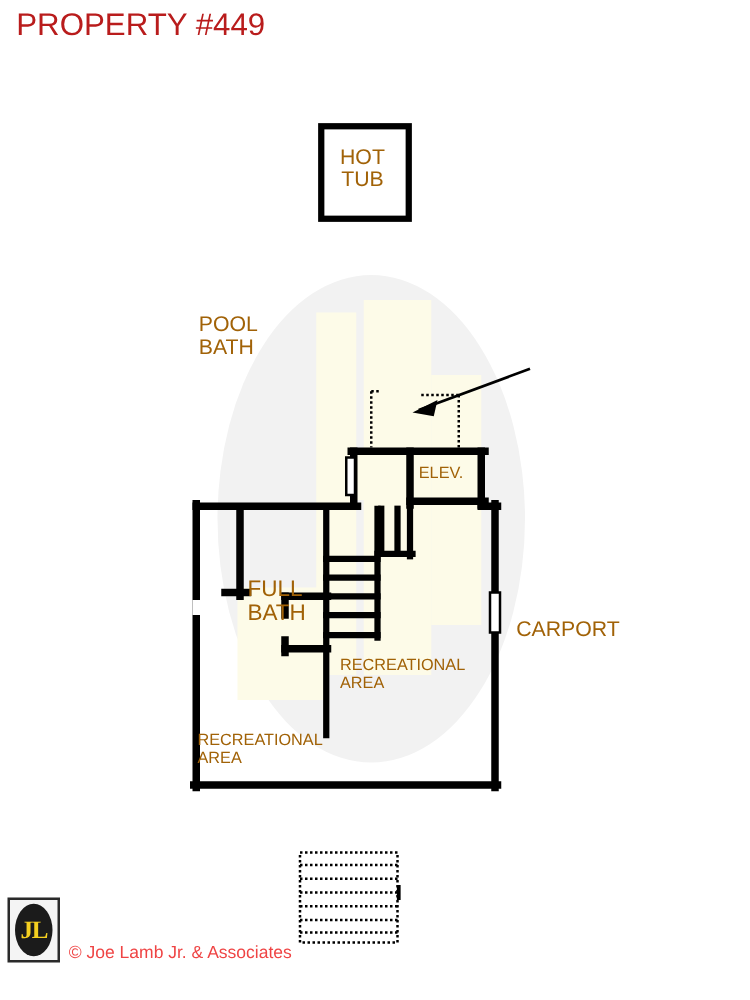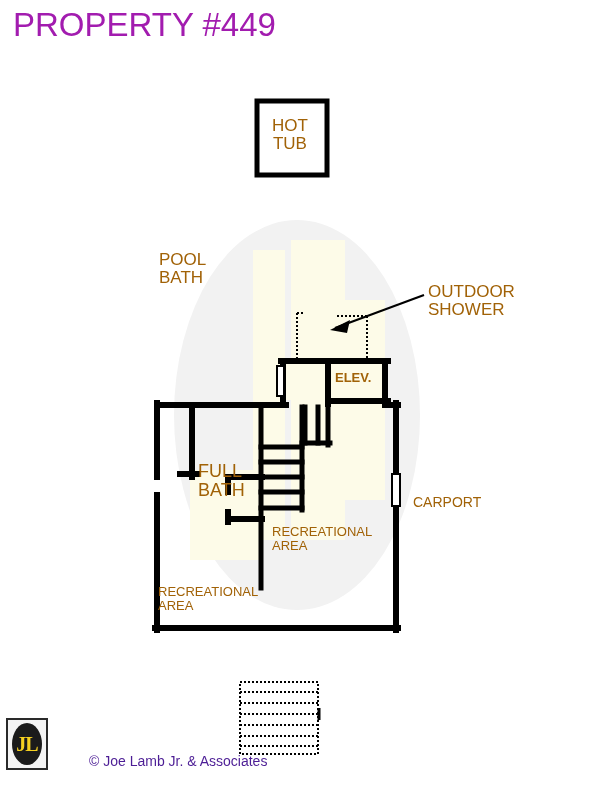--- a/index.html
+++ b/index.html
@@ -27,23 +27,23 @@
 
   
   .title-block {
     position: absolute;
     left: 13px;
     top: 8px;
     line-height: 1.0;
     user-select: none;
   }
   .title-line {
-    font-size: 33px;
+    font-size: 25px;
     letter-spacing: 0px;
-    color: #a21caf;
+    color: #b91c1c;
     white-space: nowrap;
     display: block;
     margin-bottom: 4px;
   }
 
   
   #plan-svg {
     position: absolute;
     left: 0;
     top: 0;
@@ -56,34 +56,33 @@
     position: absolute;
     font-family: "Liberation Sans", sans-serif;
     color: #a16207;
     line-height: 1.08;
     white-space: pre;
     user-select: none;
   }
   .lbl-hottub   { left: 272px; top: 117px; font-size: 17px; text-align: center; }
   .lbl-pool     { left: 159px; top: 251px; font-size: 17px; }
   .lbl-shower   { left: 428px; top: 283px; font-size: 17px; }
-  .lbl-elev     { left: 335px; top: 371px; font-size: 13px; font-weight: bold; }
+  .lbl-elev     { left: 335px; top: 371px; font-size: 13px; }
   .lbl-fullbath { left: 198px; top: 417px; font-size: 18px; margin-top: 45px; }
-  .lbl-carport  { left: 413px; top: 495px; font-size: 14px; }
+  .lbl-carport  { left: 413px; top: 495px; font-size: 17px; }
   .lbl-rec1     { left: 272px; top: 525px; font-size: 13px; }
   .lbl-rec2     { left: 158px; top: 585px; font-size: 13px; }
 
   
   .footer {
     position: absolute;
     left: 6px;
     top: 718px;
     display: flex;
     align-items: flex-end;
-    gap: 34px;
   }
   .logo-box {
     width: 42px;
     height: 52px;
     background: #f4f4f4;
     border: 2px solid #2a2a2a;
     box-sizing: border-box;
     display: flex;
     align-items: center;
     justify-content: center;
@@ -101,21 +100,21 @@
   .logo-text {
     font-family: "Liberation Serif", serif;
     font-weight: bold;
     font-size: 20px;
     color: #f5d020;
     letter-spacing: -1px;
     line-height: 1;
   }
   .copyright {
     font-size: 14px;
-    color: #4c1d95;
+    color: #ef4444;
     margin-left: 7px;
     margin-bottom: 1px;
     white-space: nowrap;
   }
 </style>
 </head>
 <body>
 
 <div id="page">
 
@@ -226,22 +225,20 @@
     <line x1="319" y1="708" x2="319" y2="720" stroke="#000000" stroke-width="3"></line>
 
   </svg>
 
   <div class="plan-label lbl-hottub">HOT
 TUB</div>
 
   <div class="plan-label lbl-pool">POOL
 BATH</div>
 
-  <div class="plan-label lbl-shower">OUTDOOR
-SHOWER</div>
 
   <div class="plan-label lbl-elev">ELEV.</div>
 
   <div class="plan-label lbl-fullbath">FULL
 BATH</div>
 
   <div class="plan-label lbl-carport">CARPORT</div>
 
   <div class="plan-label lbl-rec1">RECREATIONAL
 AREA</div>

